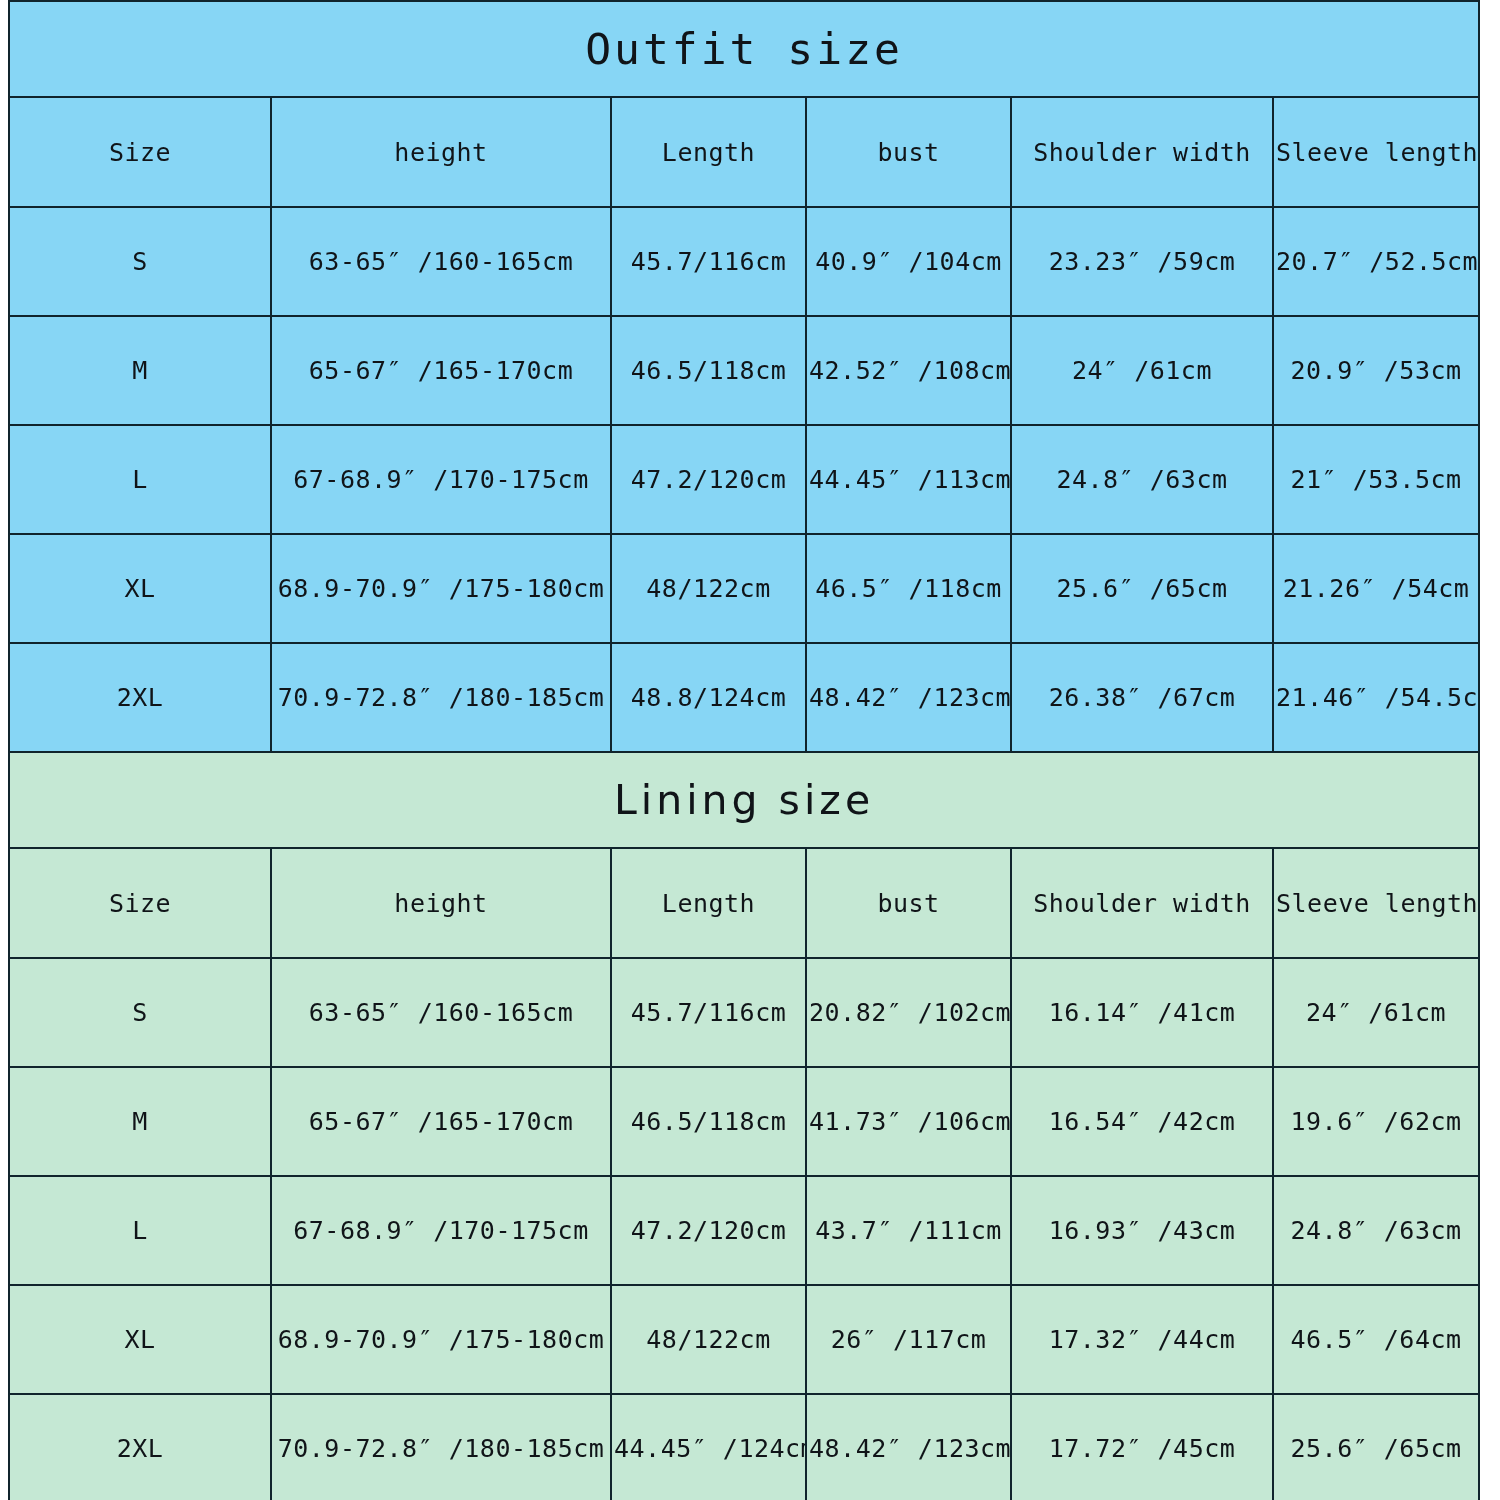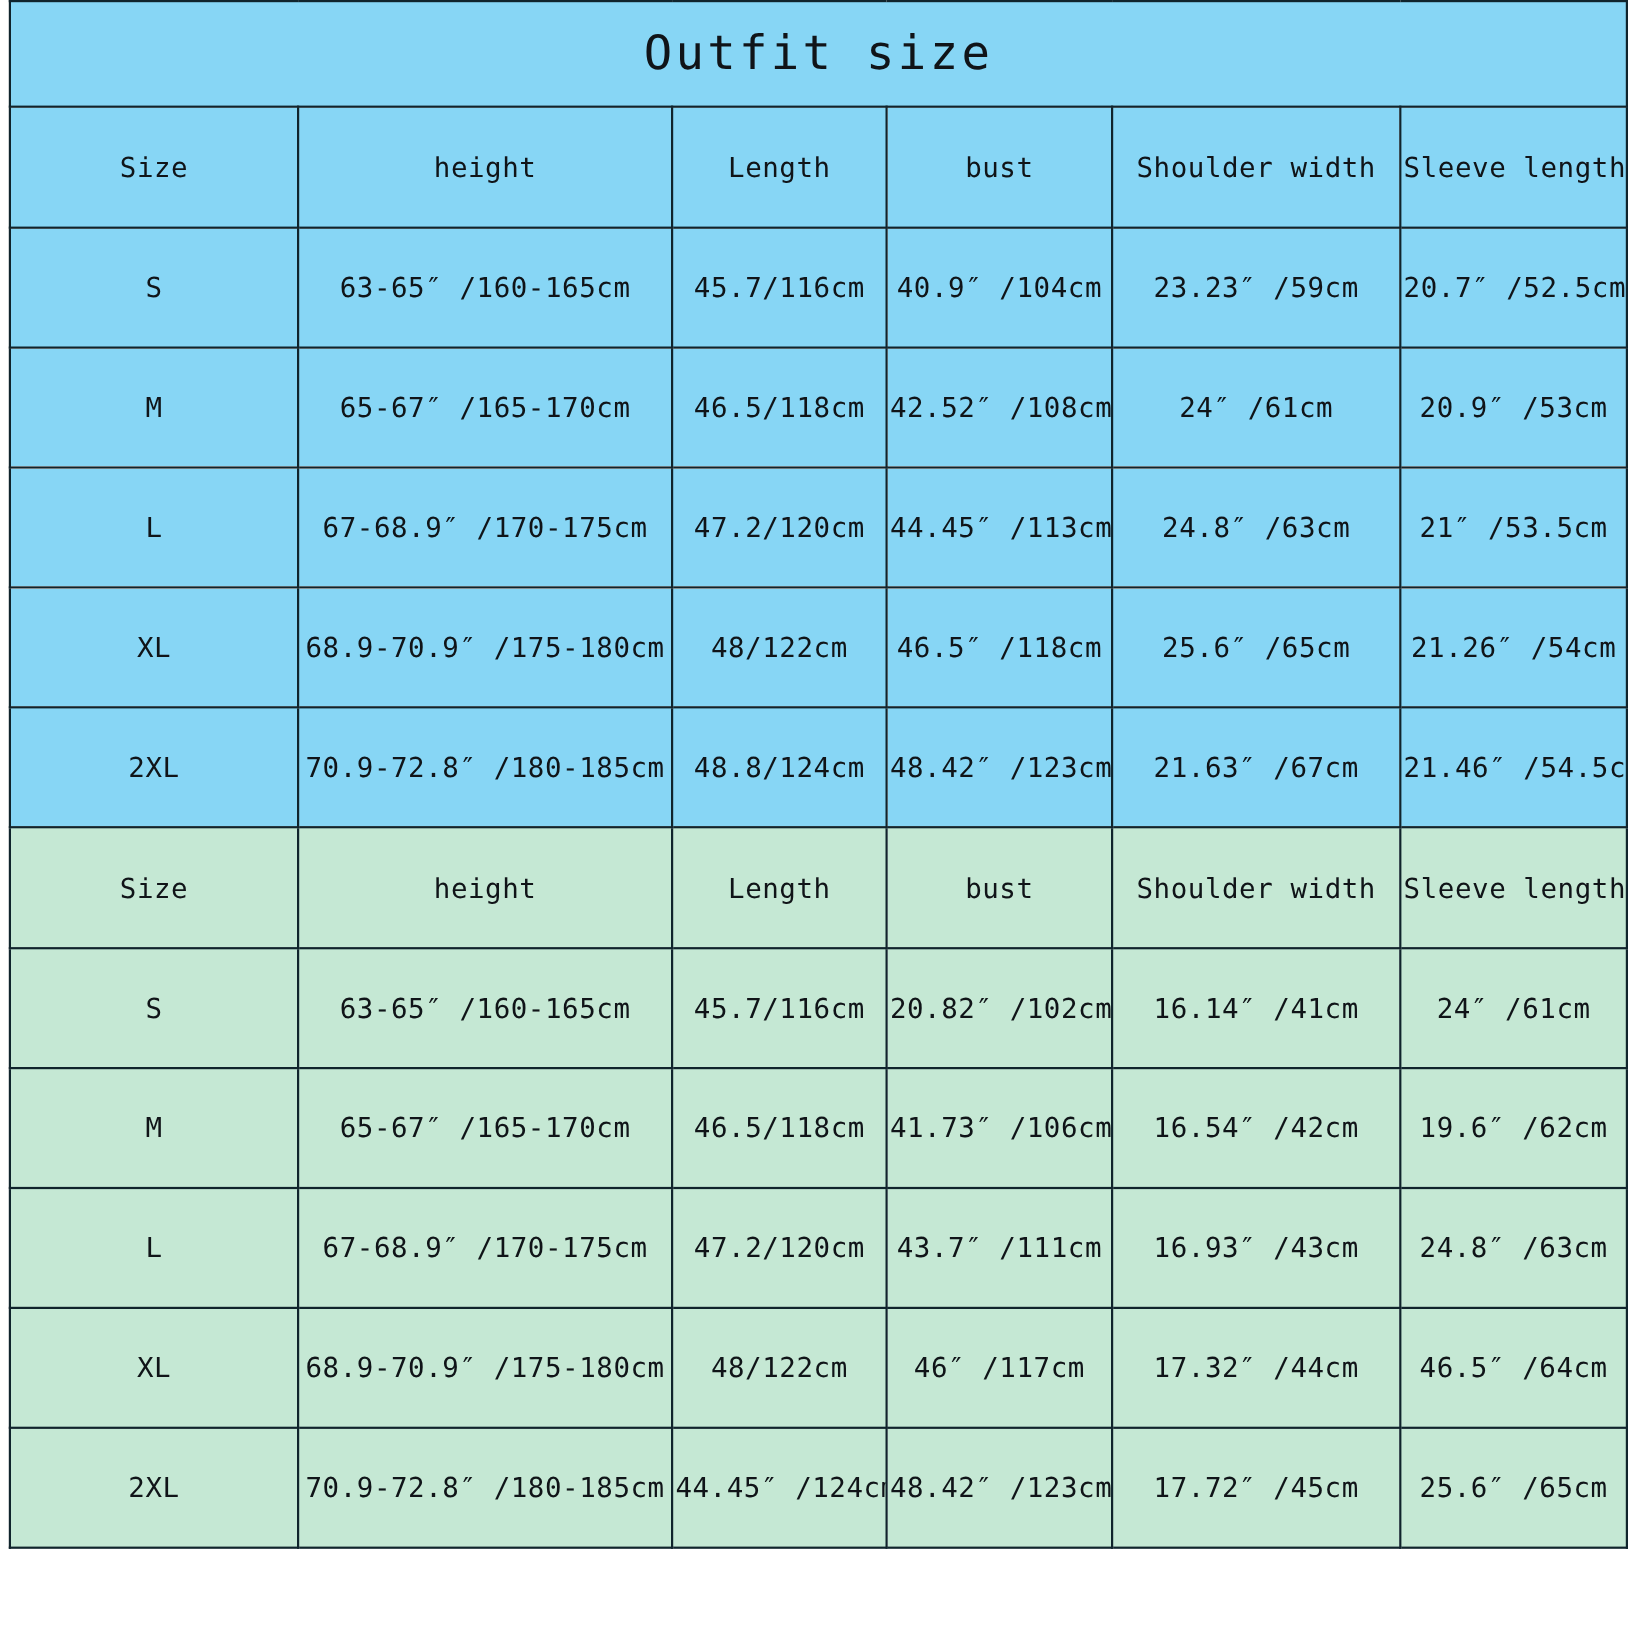--- a/index.html
+++ b/index.html
@@ -137,24 +137,27 @@
         <td>46.5″ /118cm</td>
         <td>25.6″ /65cm</td>
         <td>21.26″ /54cm</td>
       </tr>
 
       <tr class="data-row blue">
         <td>2XL</td>
         <td>70.9-72.8″ /180-185cm</td>
         <td>48.8/124cm</td>
         <td>48.42″ /123cm</td>
-        <td>21.63″ /67cm</td>
+        <td>26.38″ /67cm</td>
         <td>21.46″ /54.5cm</td>
       </tr>
 
+      <tr class="title-row green">
+        <td colspan="6" class="banner-green">Lining size</td>
+      </tr>
 
       <tr class="header-row green">
         <td>Size</td>
         <td>height</td>
         <td>Length</td>
         <td>bust</td>
         <td>Shoulder width</td>
         <td>Sleeve length</td>
       </tr>
 
@@ -182,21 +185,21 @@
         <td>47.2/120cm</td>
         <td>43.7″ /111cm</td>
         <td>16.93″ /43cm</td>
         <td>24.8″ /63cm</td>
       </tr>
 
       <tr class="data-row green">
         <td>XL</td>
         <td>68.9-70.9″ /175-180cm</td>
         <td>48/122cm</td>
-        <td>46″ /117cm</td>
+        <td>26″ /117cm</td>
         <td>17.32″ /44cm</td>
         <td>46.5″ /64cm</td>
       </tr>
 
       <tr class="data-row green">
         <td>2XL</td>
         <td>70.9-72.8″ /180-185cm</td>
         <td>44.45″ /124cm</td>
         <td>48.42″ /123cm</td>
         <td>17.72″ /45cm</td>

